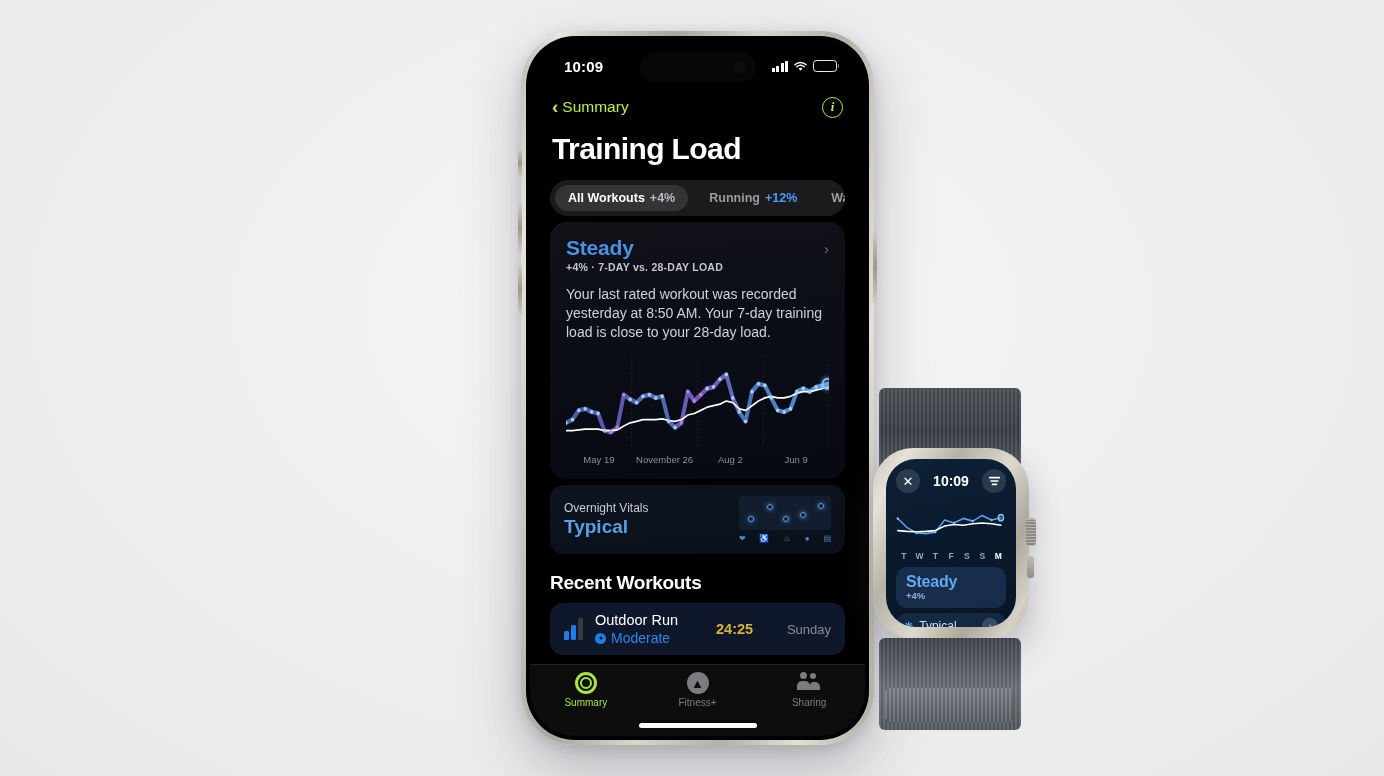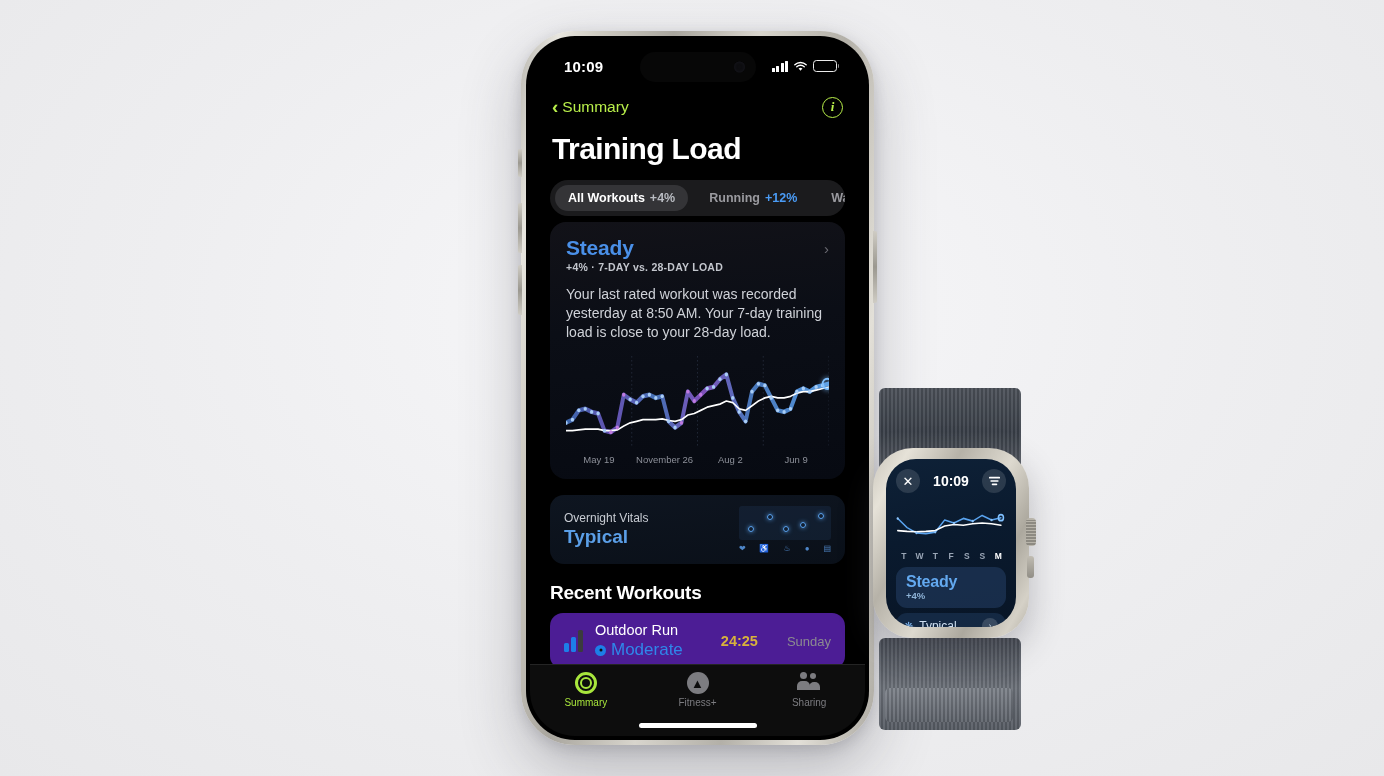--- a/index.html
+++ b/index.html
@@ -160,21 +160,21 @@
   #chart-x-axis {
     display: flex; margin-top: 6px; padding-bottom: 10px;
     font-size: 9.5px; color: #8d9099;
   }
   #chart-x-axis span { flex: 1; text-align: center; }
 
   
   #overnight-vitals-card {
     background: linear-gradient(175deg,#0e1520,#0a1019);
     border-radius: 14px;
-    margin-top: 16px;
+    margin-top: 6px;
     padding: 11px 14px;
     display: flex; align-items: center;
   }
   #overnight-vitals-label { font-size: 12px; color: #c8ccd3; }
   #overnight-vitals-value { font-size: 19px; font-weight: 600; color: #5b9fe8; margin-top: 1px; }
   #vitals-mini { margin-left: auto; text-align: center; }
   #vitals-mini-chart {
     width: 92px; height: 34px;
     background: rgba(30,50,80,.38);
     border-radius: 3px; position: relative;
@@ -188,42 +188,42 @@
     display: flex; justify-content: space-between;
     margin-top: 4px; font-size: 8px; color: #4e86c8;
   }
 
   
   #recent-workouts-heading {
     color: #fff; font-size: 19px; font-weight: 700;
     margin: 18px 0 9px; letter-spacing: -.3px;
   }
   .workout-row {
-    background: #4c1d95; border-radius: 13px;
+    background: #0f172a; border-radius: 13px;
     padding: 9px 14px;
     display: flex; align-items: center; gap: 12px;
     margin-bottom: 8px;
   }
   #workout-icon { display: flex; align-items: flex-end; gap: 2px; height: 22px; }
   #workout-icon i { display:block; width:5px; border-radius:1.5px; background:#1d7ee8; }
   #workout-icon i:nth-child(1){height:9px;}
   #workout-icon i:nth-child(2){height:15px;}
   #workout-icon i:nth-child(3){height:22px; background:#3b3b3e;}
   .workout-name { color:#fff; font-size:14.5px; }
   .workout-effort { display:flex; align-items:center; gap:5px; margin-top:2px; }
   .effort-dot {
     width:11px; height:11px; border-radius:50%;
     background:#1d7ee8; position:relative;
   }
   .effort-dot::after{
     content:''; position:absolute; left:50%; top:50%;
     transform:translate(-50%,-50%);
     width:3px;height:3px;border-radius:50%;background:#0d1016;
   }
-  .effort-label { color:#2f87ea; font-size:17px; }
+  .effort-label { color:#2f87ea; font-size:14px; }
   .workout-duration { color:#d8b23c; font-size:14.5px; font-weight:600; margin-left:26px; }
   .workout-day { color:#8b8b90; font-size:13px; margin-left:auto; }
 
   
   #phone-tab-bar {
     position:absolute; left:0; right:0; bottom:0;
     height:72px; background:#0d0d0d;
     border-top:.5px solid #242424;
     display:flex; align-items:flex-start; padding-top:7px;
   }

